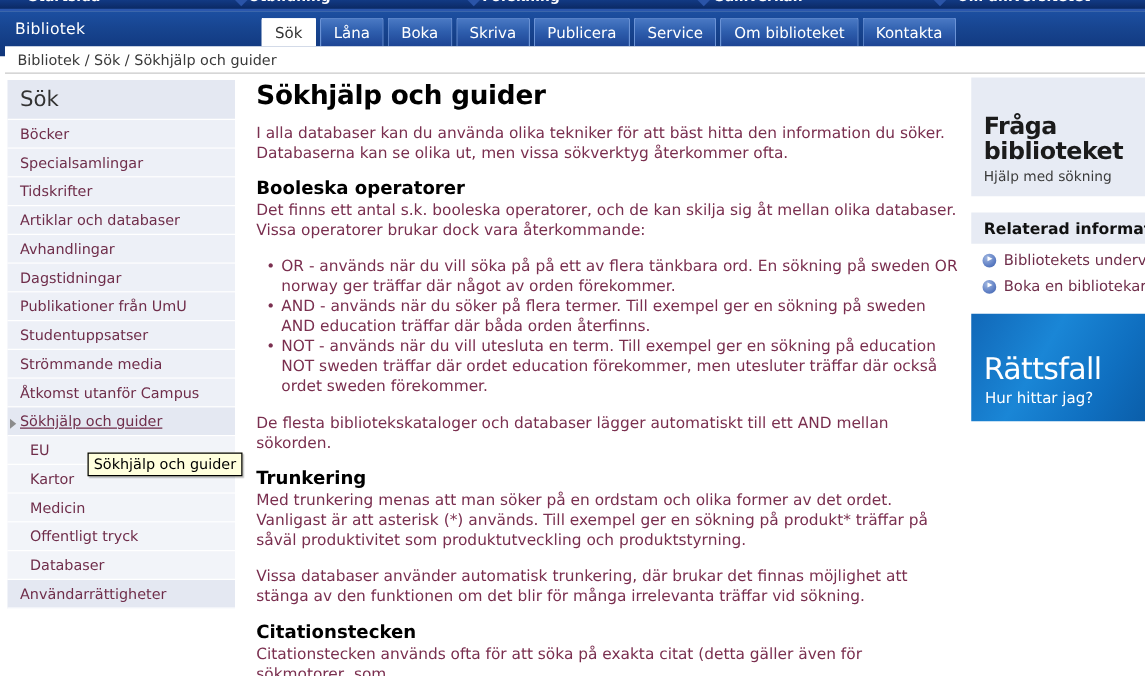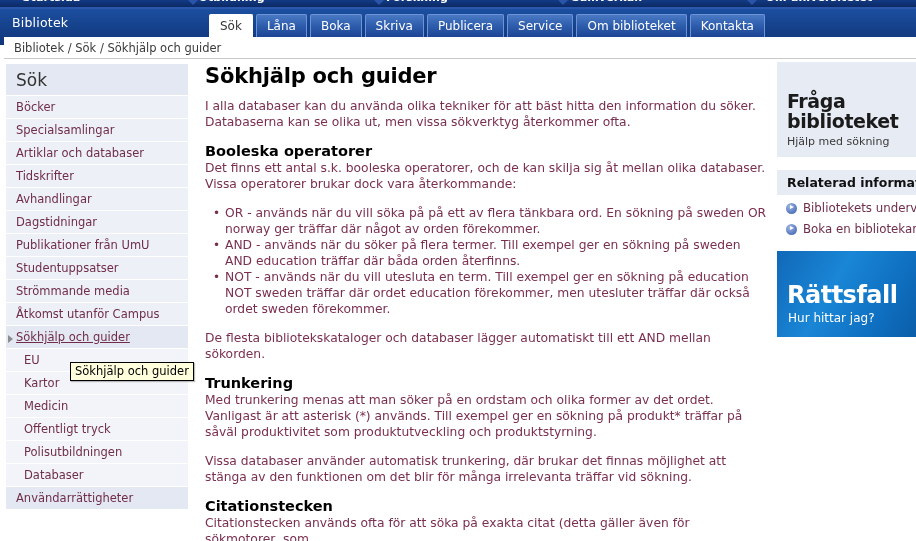--- a/index.html
+++ b/index.html
@@ -237,21 +237,21 @@
     border-left: 4px solid #ffffff;
   }
   #promo {
     margin-top: 14px;
     height: 86px;
     background: linear-gradient(120deg, #1168b8 0%, #1a86d6 38%, #0f6fc0 70%, #0a5aa4 100%);
     position: relative;
   }
   #promo-title {
     position: absolute; left: 10px; top: 30px;
-    font-size: 24px; font-weight: bold; color: #ffffff;
+    font-size: 24px; font-weight: normal; color: #ffffff;
     letter-spacing: -.5px;
   }
   #promo-sub {
     position: absolute; left: 11px; top: 60px;
     font-size: 12px; color: #ffffff;
   }
 </style>
 </head>
 <body>
 
@@ -293,24 +293,24 @@
 <div id="sidebar">
   <div id="sidebar-title">Sök</div>
   <div id="sidebar-items">
       <div class="nav-item">
         <span>Böcker</span>
       </div>
       <div class="nav-item">
         <span>Specialsamlingar</span>
       </div>
       <div class="nav-item">
+        <span>Tidskrifter</span>
+      </div>
+      <div class="nav-item">
         <span>Artiklar och databaser</span>
-      </div>
-      <div class="nav-item">
-        <span>Tidskrifter</span>
       </div>
       <div class="nav-item">
         <span>Avhandlingar</span>
       </div>
       <div class="nav-item">
         <span>Dagstidningar</span>
       </div>
       <div class="nav-item">
         <span>Publikationer från UmU</span>
       </div>
@@ -331,23 +331,20 @@
         <span>EU</span>
       </div>
       <div class="nav-item sub">
         <span>Kartor</span>
       </div>
       <div class="nav-item sub">
         <span>Medicin</span>
       </div>
       <div class="nav-item sub">
         <span>Offentligt tryck</span>
-      </div>
-      <div class="nav-item sub">
-        <span>Polisutbildningen</span>
       </div>
       <div class="nav-item sub">
         <span>Databaser</span>
       </div>
       <div class="nav-item last">
         <span>Användarrättigheter</span>
       </div>
     </div>
 </div>
 

